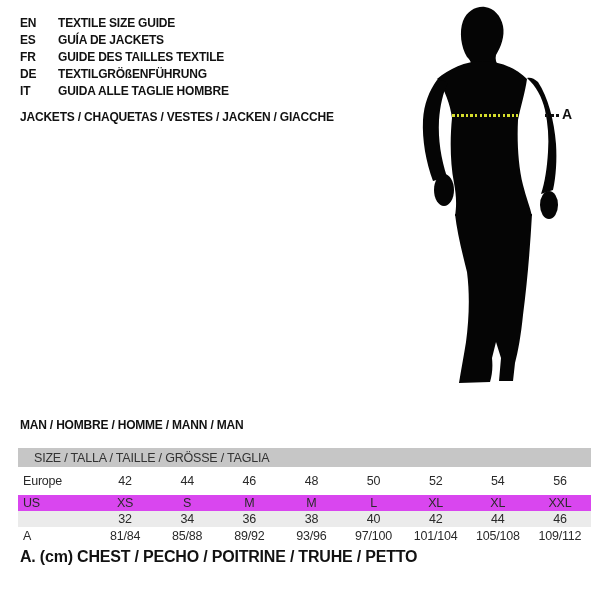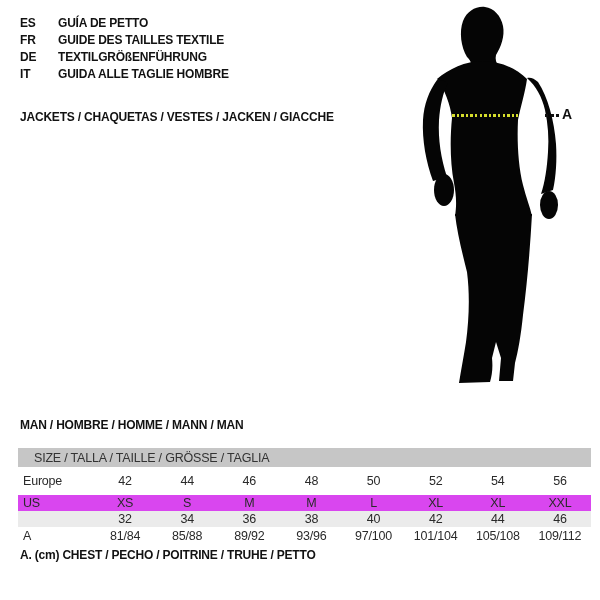--- a/index.html
+++ b/index.html
@@ -57,33 +57,37 @@
   .t-header .t-head-label{grid-column:1 / -1;padding-left:16px;white-space:nowrap;}
   .r-europe{height:28px;background:#ffffff;}
   .r-us{height:16px;background:#d946ef;}
   .r-uk{height:16px;background:#ebebeb;}
   .r-a{height:17px;background:#ffffff;}
   .t-label{padding-left:5px;text-align:left;}
   .cell{text-align:center;}
 
   
   .footnote{
-    position:absolute;left:20px;top:548px;font-size:12px;font-weight:bold;
+    position:absolute;left:20px;top:548px;font-size:16px;font-weight:bold;
     color:#121212;letter-spacing:-0.2px;white-space:nowrap;
   }
 </style>
 </head>
 <body>
 
 <div class="stage">
 
   <div class="lang-list">
     <div class="lang-row">
+      <span class="lang-code">EN</span>
+      <span class="lang-label">TEXTILE SIZE GUIDE</span>
+    </div>
+    <div class="lang-row">
       <span class="lang-code">ES</span>
-      <span class="lang-label">GUÍA DE PETTO</span>
+      <span class="lang-label">GUÍA DE JACKETS</span>
     </div>
     <div class="lang-row">
       <span class="lang-code">FR</span>
       <span class="lang-label">GUIDE DES TAILLES TEXTILE</span>
     </div>
     <div class="lang-row">
       <span class="lang-code">DE</span>
       <span class="lang-label">TEXTILGRÖßENFÜHRUNG</span>
     </div>
     <div class="lang-row">

